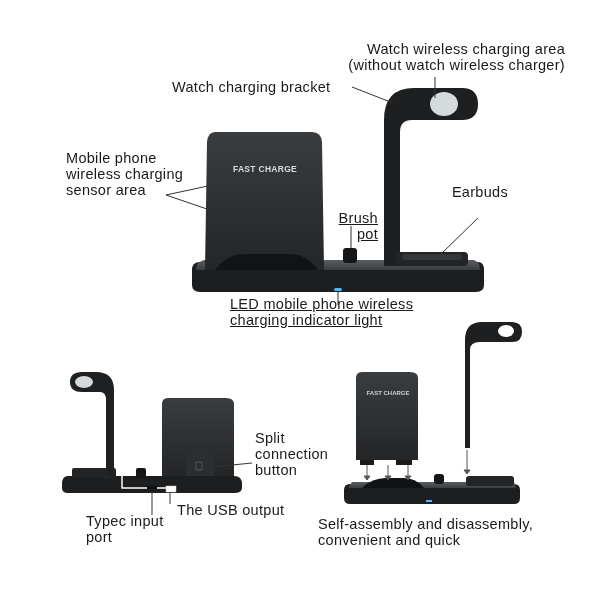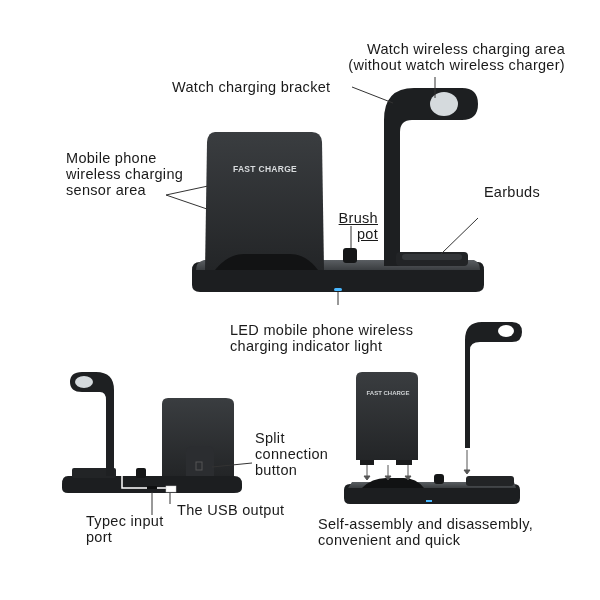--- a/index.html
+++ b/index.html
@@ -109,25 +109,25 @@
   <div>Mobile phone</div>
   <div>wireless charging</div>
   <div>sensor area</div>
 </div>
 
 <div class="lbl c" style="left:326px; top:210px; width:52px;text-decoration:underline;">
   <div>Brush</div>
   <div>pot</div>
 </div>
 
-<div class="lbl c" style="left:436px; top:184px; width:104px;">
+<div class="lbl c" style="left:404px; top:184px; width:104px;">
   <div>Earbuds</div>
 </div>
 
-<div class="lbl" style="left:230px; top:322px;">
+<div class="lbl" style="left:230px; top:296px;text-decoration:underline;">
   <div>LED mobile phone wireless</div>
   <div>charging indicator light</div>
 </div>
 
 <div class="lbl" style="left:255px; top:430px;">
   <div>Split</div>
   <div>connection</div>
   <div>button</div>
 </div>
 

